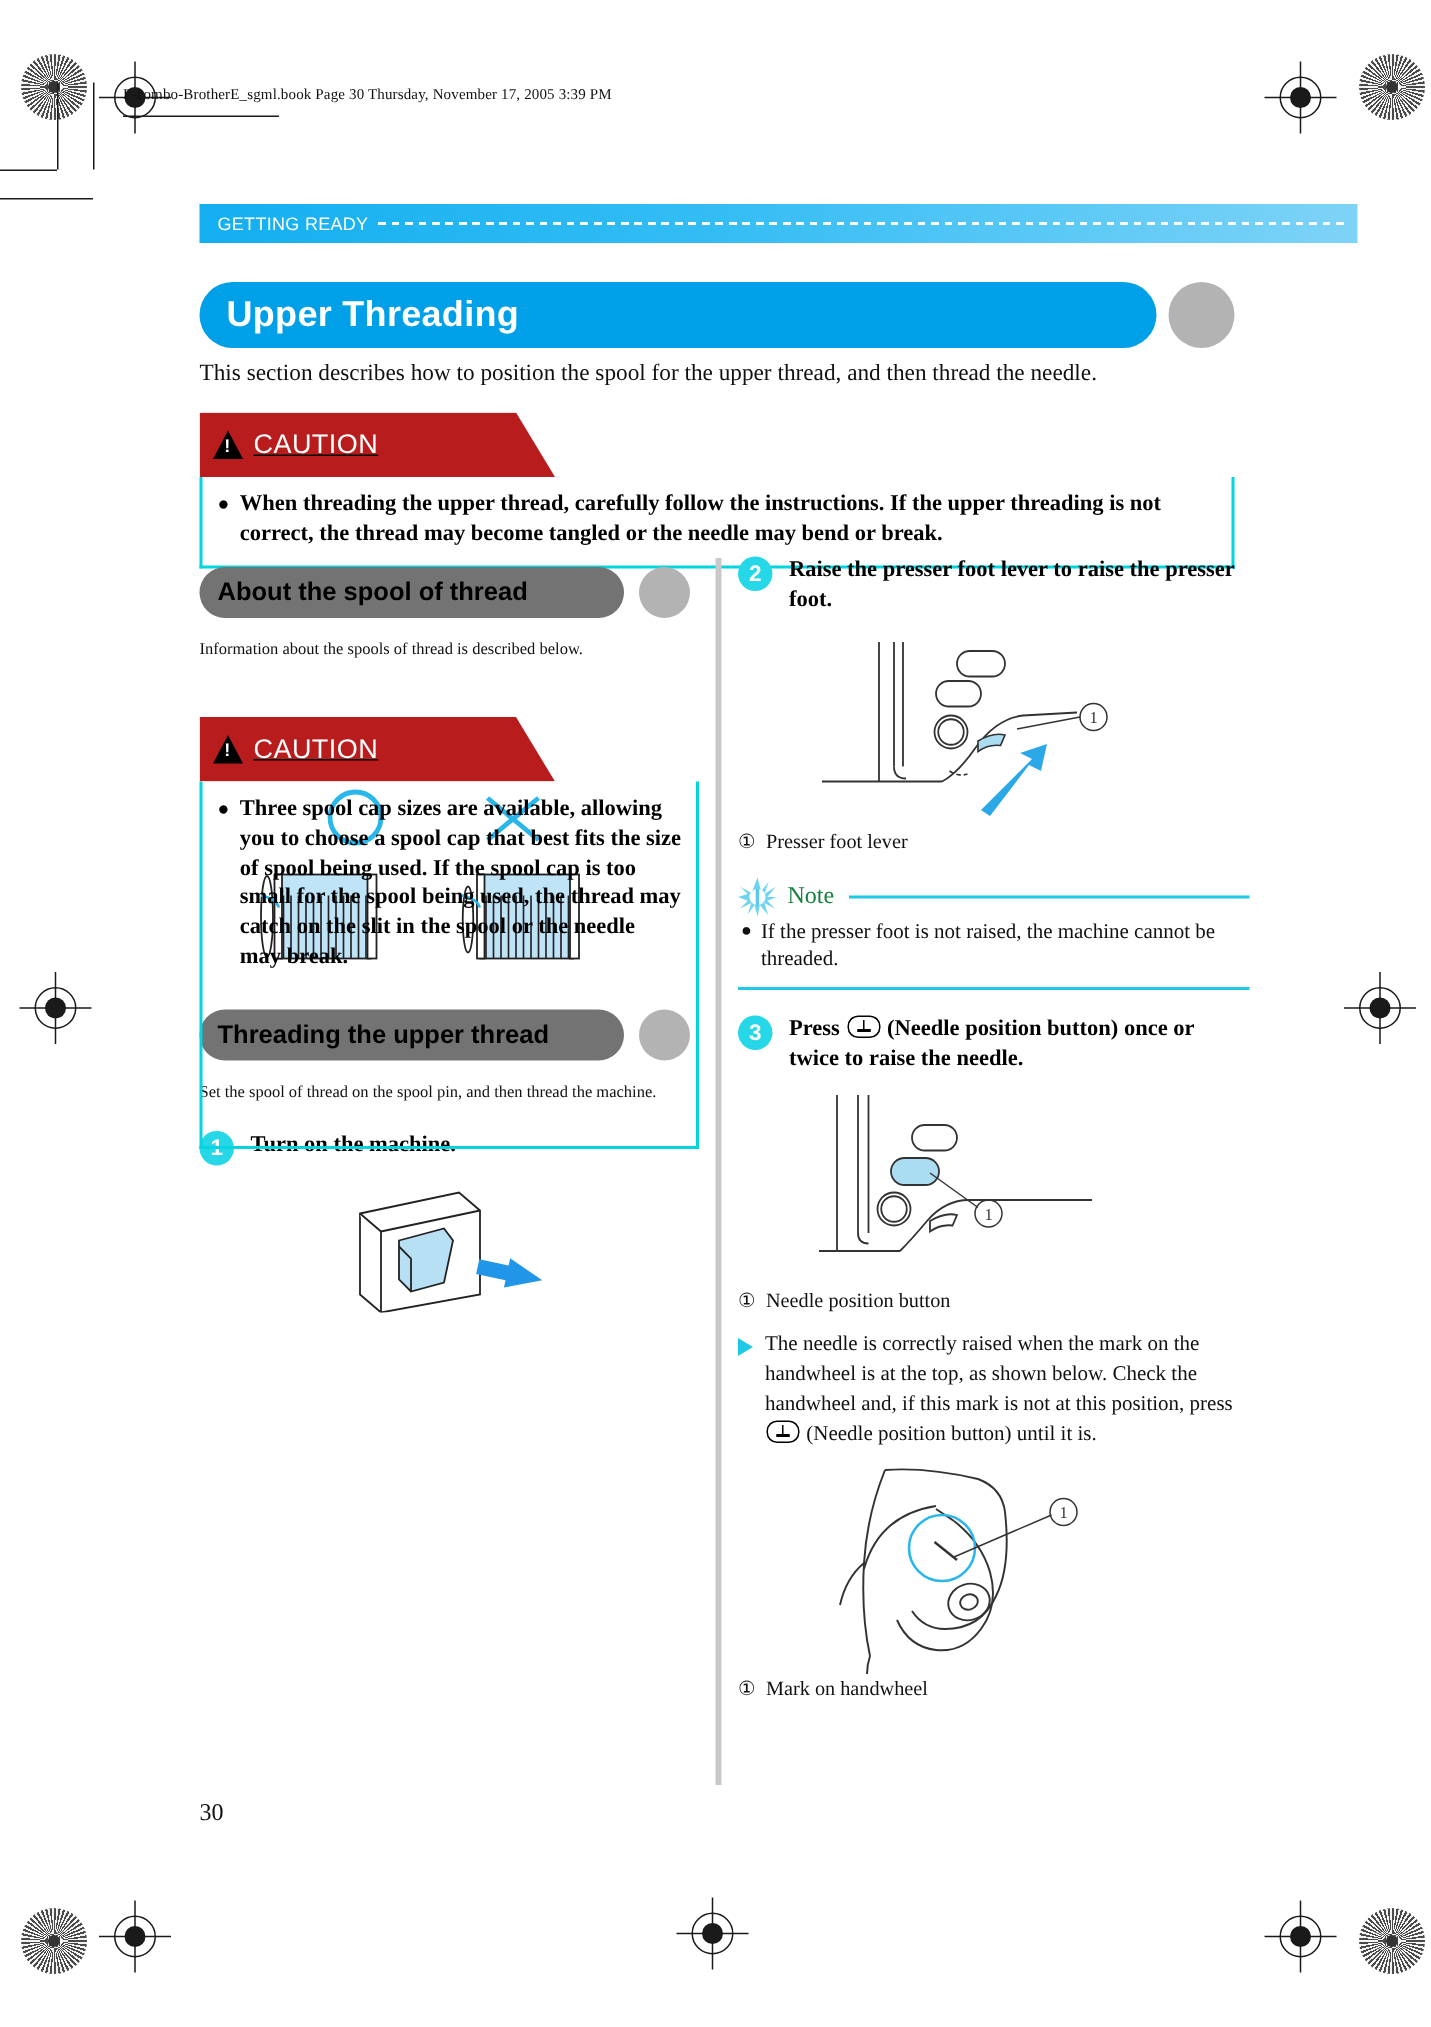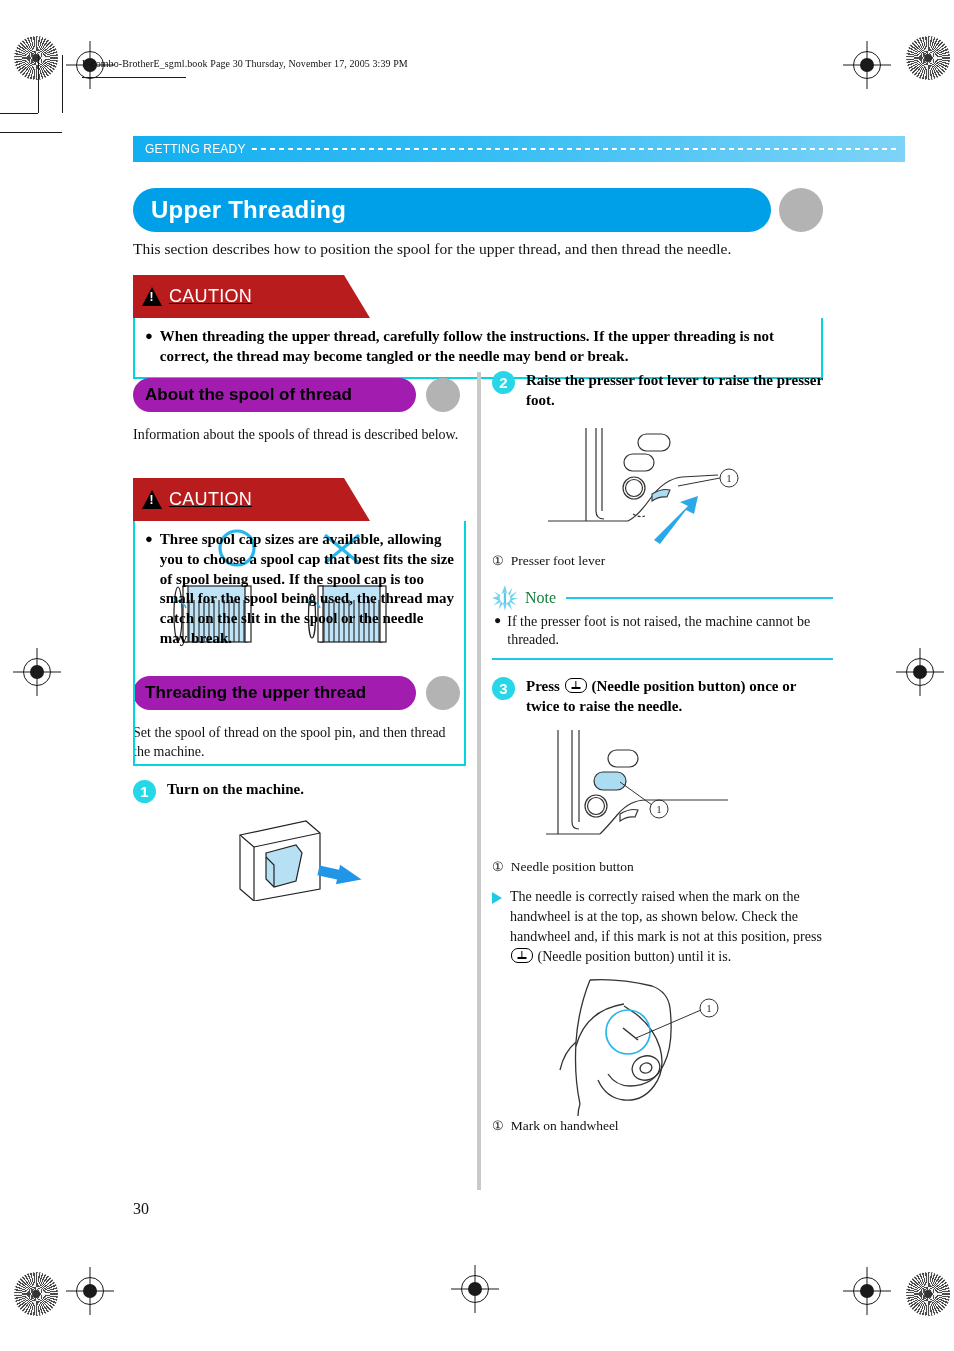--- a/index.html
+++ b/index.html
@@ -220,34 +220,34 @@
     right: 6px; top: 0;
     width: 34px; height: 34px;
     border-radius: 50%;
     background: #b3b3b3;
   }
   .subhead-pill {
     position: absolute;
     left: 0; top: 0;
     width: 283px; height: 34px;
     border-radius: 17px;
-    background: #a21caf;
+    background: #737373;
     display: flex;
     align-items: center;
   }
   .subhead-pill .t {
     font-family: "Liberation Sans", sans-serif;
     font-weight: bold;
     font-size: 17px;
     color: #000000;
     padding-left: 12px;
   }
 
   .body-text {
-    font-size: 14px;
+    font-size: 11px;
     color: #111;
     line-height: 1.32;
     margin-bottom: 12px;
   }
 
   
   .step {
     display: flex;
     align-items: flex-start;
     margin-bottom: 6px;

